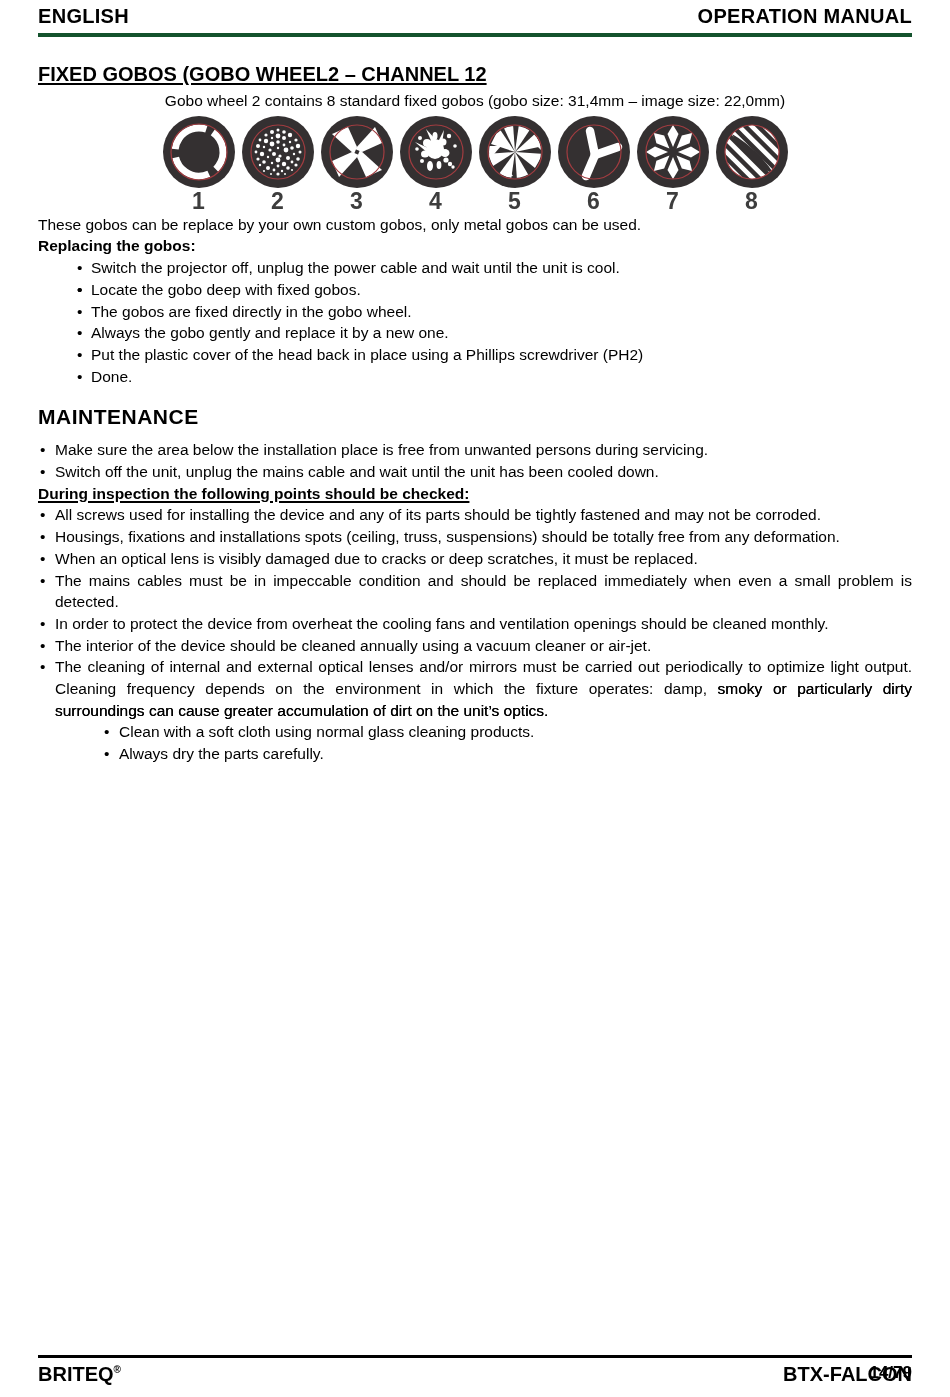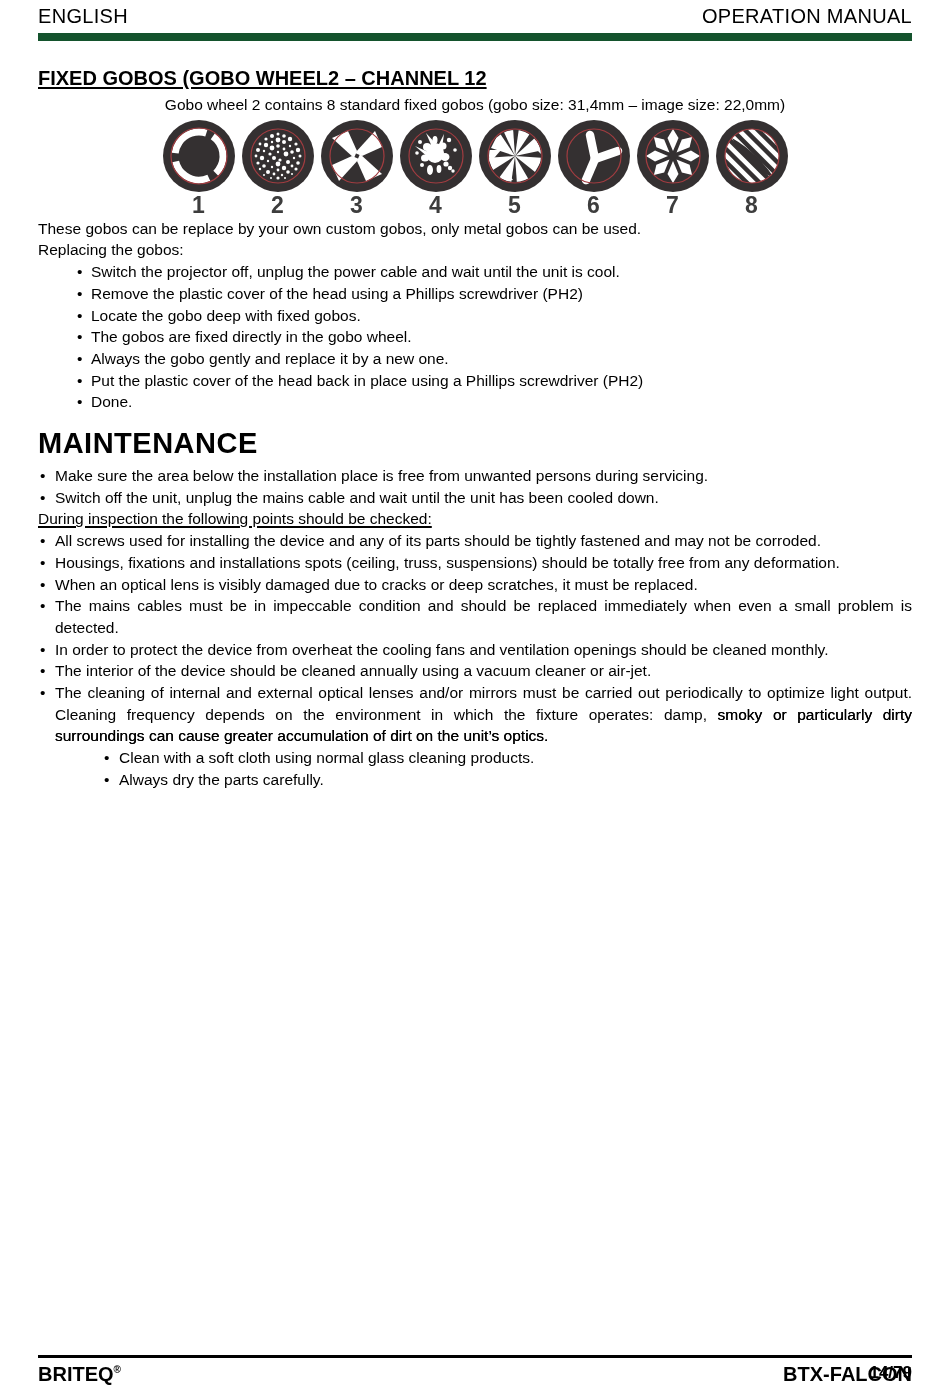--- a/index.html
+++ b/index.html
@@ -9,58 +9,58 @@
     background:#ffffff;
     font-family:"Liberation Sans", sans-serif;
     color:#000;
     overflow:hidden;
   }
   .content{padding:0 38px;}
   
   .hdr{
     display:flex;justify-content:space-between;align-items:flex-end;
     padding-top:5px;padding-bottom:5px;
-    border-bottom:8px solid #14532d;
-    font-size:20px;font-weight:normal;letter-spacing:.3px;
+    border-bottom:4px solid #14532d;
+    font-size:20px;font-weight:bold;letter-spacing:.3px;
   }
   
   .sec-title{
     margin-top:26px;
     font-size:20px;font-weight:bold;
     text-decoration:underline;
     text-decoration-thickness:2px;
     text-underline-offset:2px;
   }
   .body{font-size:15.5px;line-height:21.7px;}
   .intro{margin-top:4px;text-align:center;}
   
   .gobo-row{margin-top:4px;display:flex;justify-content:center;gap:7px;}
   .gobo{width:72px;}
   .gobo svg{display:block;}
   .gobo-num{
     text-align:center;font-size:23px;font-weight:bold;color:#3d3d3d;
     line-height:26px;margin-top:0;
   }
-  .bold{font-weight:normal;}
+  .bold{font-weight:bold;}
   .u{
     text-decoration:underline;
     text-decoration-thickness:2px;
     text-underline-offset:2px;
   }
   
   ul{list-style:none;margin:0;padding:0;}
   li{position:relative;padding-left:17px;}
   li .blt{position:absolute;left:2px;top:0;}
   ul.steps{margin-left:37px;}
   ul.steps li{padding-left:16px;}
   ul.sub{margin-left:47px;}
   .just{text-align:justify;}
   
   .h1{
-    font-size:29px;font-weight:bold;letter-spacing:.5px;
+    font-size:21px;font-weight:bold;letter-spacing:.5px;
     line-height:34px;margin-top:13px;margin-bottom:5px;
   }
   .semib{text-shadow:0 0 .55px #000;}
   .attention{margin-top:19px;font-weight:bold;}
   
   .ftr{
     position:absolute;left:38px;right:38px;top:1355px;
     border-top:3px solid #000;
     padding-top:5px;
   }
@@ -282,21 +282,21 @@
         <div class="gobo-num">8</div>
       </div>
 
     </div>
 
     <div class="body">These gobos can be replace by your own custom gobos, only metal gobos can be used.</div>
     <div class="body bold">Replacing the gobos:</div>
 
     <ul class="steps body">
       <li><span class="blt">•</span><span>Switch the projector off, unplug the power cable and wait until the unit is cool.</span></li>
-      <li><span class="blt">•</span><span>Remove the plastic cover of the head using a Phillips screwdriver (PH2)</span></li>
+      <li><span class="blt">•</span></li>
       <li><span class="blt">•</span><span>Locate the gobo deep with fixed gobos.</span></li>
       <li><span class="blt">•</span><span>The gobos are fixed directly in the gobo wheel.</span></li>
       <li><span class="blt">•</span><span>Always the gobo gently and replace it by a new one.</span></li>
       <li><span class="blt">•</span><span>Put the plastic cover of the head back in place using a Phillips screwdriver (PH2)</span></li>
       <li><span class="blt">•</span><span>Done.</span></li>
     </ul>
 
     <div class="h1">MAINTENANCE</div>
 
     <ul class="body">

